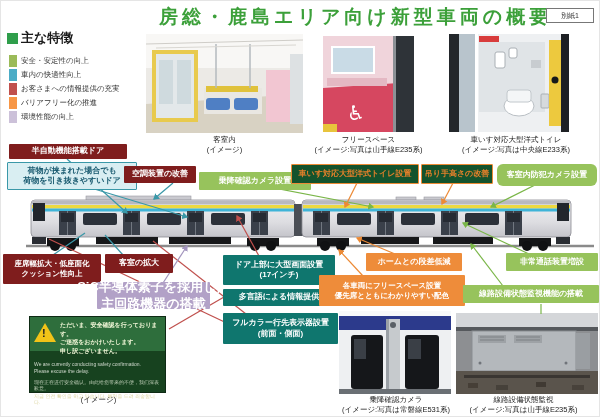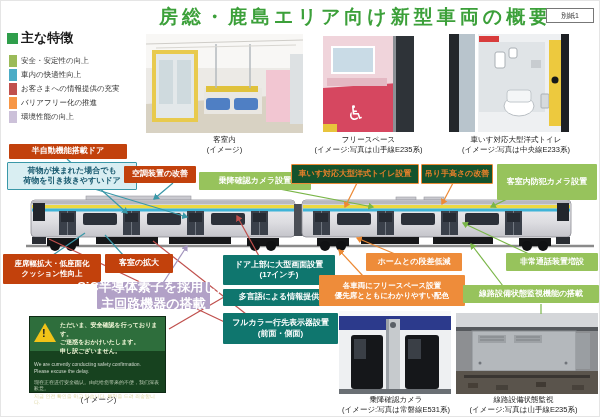--- a/index.html
+++ b/index.html
@@ -7,21 +7,21 @@
         font-family:"Liberation Sans","DejaVu Sans",sans-serif;border:1px solid #e5e5e5;box-sizing:border-box;}
   .abs{position:absolute;}
   #title{left:158px;top:3px;width:400px;font-size:19px;font-weight:bold;color:#3ca03a;letter-spacing:4px;white-space:nowrap;}
   #tag{left:545px;top:7px;width:46px;height:13px;border:1px solid #777;font-size:7px;color:#333;text-align:center;line-height:13px;background:#fff;}
   #featHead{left:6px;top:28px;font-size:13px;font-weight:bold;color:#1a1a1a;display:flex;align-items:center;gap:3px;}
   #featHead .sq{width:11px;height:11px;background:#2f9e4b;display:inline-block;}
   .feat{position:absolute;left:8px;display:flex;align-items:center;gap:4px;font-size:7.5px;color:#333;white-space:nowrap;}
   .feat .sw{width:8px;height:12px;display:inline-block;flex:0 0 auto;}
   .box{position:absolute;display:flex;flex-direction:column;justify-content:center;align-items:center;
        text-align:center;font-size:8px;line-height:1.3;font-weight:600;white-space:nowrap;z-index:10;border-radius:1px;}
-  .teal{background:#c2410c;color:#fff;}
+  .teal{background:#7f1d1d;color:#fff;}
   .tealLight{background:#d9eef2;color:#17586e;border:1px solid #3a98a8;}
   .green{background:#97c35c;color:#fff;}
   .orangeS{background:#ee8c3a;color:#fff;}
   .orangeL{background:#14532d;color:#e6802a;border:1px solid #ec8a35;}
   .red{background:#0f766e;color:#fff;}
   .purple{background:#b2a1c7;color:#fff;}
   .cap{position:absolute;text-align:center;font-size:7.5px;line-height:1.3;color:#1a1a1a;z-index:6;white-space:nowrap;}
   .photo{position:absolute;z-index:4;}
   #overlay{position:absolute;left:0;top:0;z-index:5;pointer-events:none;}
   #trainsvg{position:absolute;left:0;top:190px;z-index:3;}
@@ -260,21 +260,21 @@
   </div>
   <div class="box green" style="left:198px;top:163px;width:112px;height:18px;margin-top:8px;">
     <div>乗降確認カメラ設置</div>
   </div>
   <div class="box orangeL" style="left:290px;top:163px;width:126px;height:18px;">
     <div>車いす対応大型洋式トイレ設置</div>
   </div>
   <div class="box orangeL" style="left:420px;top:163px;width:70px;height:18px;">
     <div>吊り手高さの改善</div>
   </div>
-  <div class="box green" style="left:496px;top:163px;width:100px;height:36px;">
+  <div class="box green" style="left:496px;top:163px;width:100px;height:22px;border-radius:6px;">
     <div>客室内防犯カメラ設置</div>
   </div>
 
   <div class="box teal" style="left:2px;top:253px;width:98px;height:30px;font-size:7.5px;">
     <div>座席幅拡大・低座面化</div>
     <div>クッション性向上</div>
   </div>
   <div class="box teal" style="left:104px;top:253px;width:68px;height:19px;">
     <div>客室の拡大</div>
   </div>

